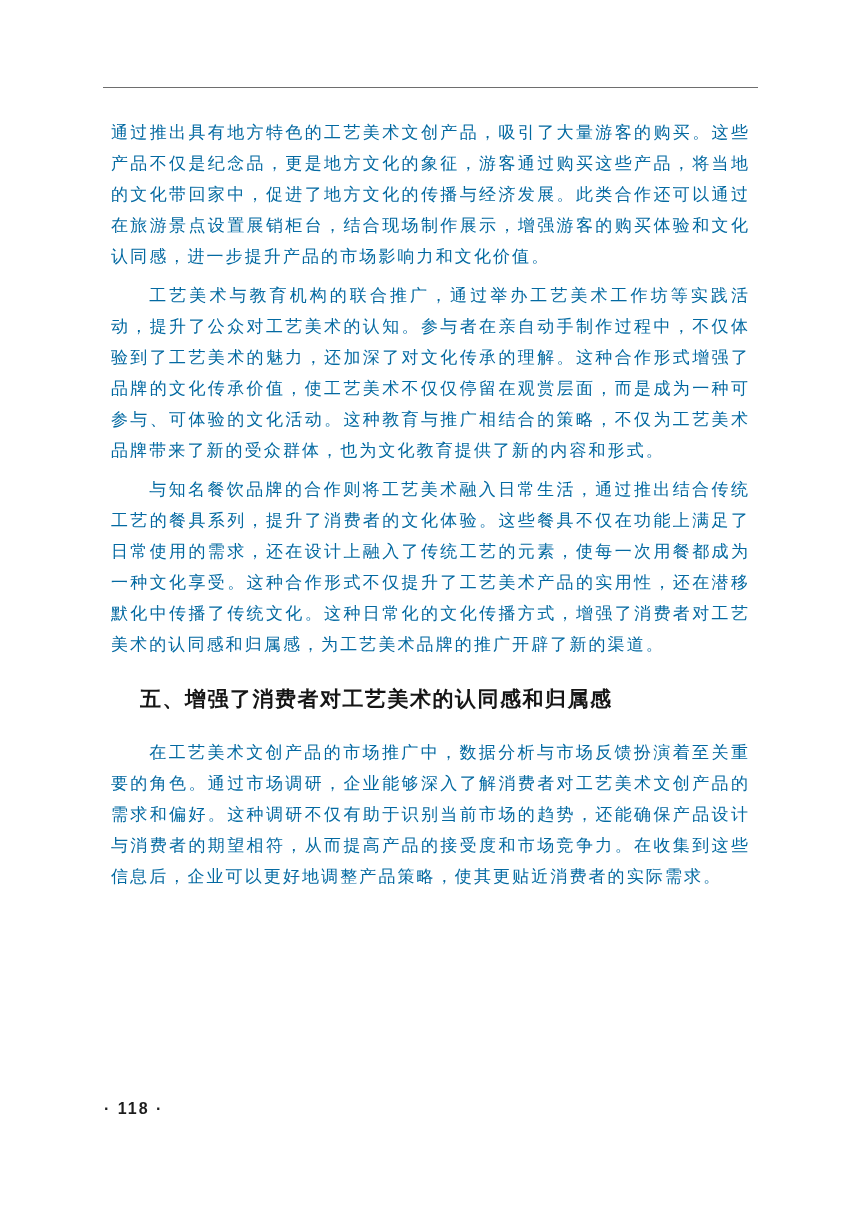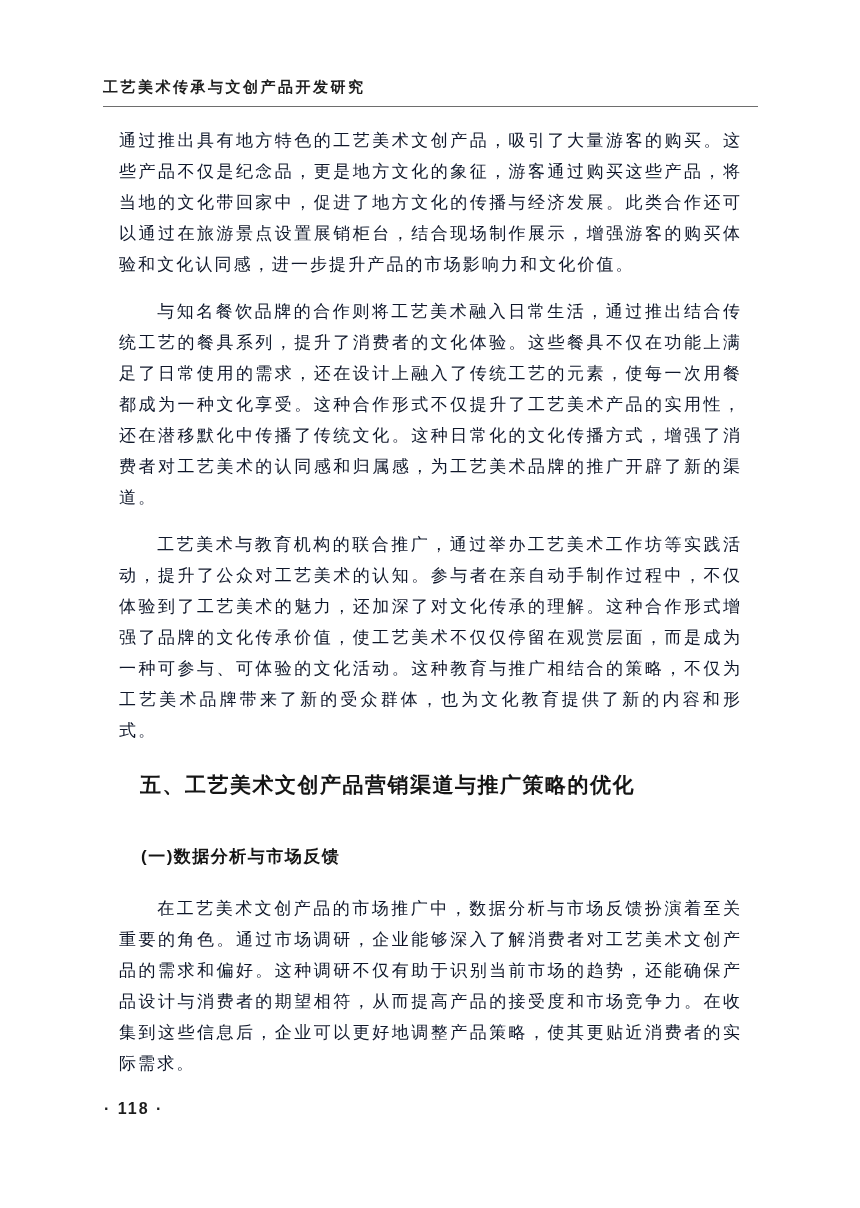--- a/index.html
+++ b/index.html
@@ -35,27 +35,27 @@
     border-top: 1.5px solid #6e6e6e;
   }
   .page-body {
     position: absolute;
     left: 103px;
     top: 109px;
     width: 655px;
     font-family: "Liberation Serif", "DejaVu Serif", serif;
   }
   .body-par {
-    margin: 16px;
+    margin: 8px;
     font-size: 17px;
     line-height: 31px;
     letter-spacing: 2.1px;
     text-align: justify;
     text-justify: inter-ideograph;
-    color: #0f172a;
+    color: #0369a1;
   }
   .body-par.indent {
     text-indent: 2.25em;
   }
   .section-heading {
     margin: 24px 0 0 0;
     padding-left: 37px;
     font-family: "Liberation Sans", "DejaVu Sans", sans-serif;
     font-weight: bold;
     font-size: 21px;
@@ -87,35 +87,33 @@
     color: #1d1d1d;
     white-space: nowrap;
   }
 </style>
 </head>
 <body>
 
 <div class="page">
 
   <header class="running-header">
-    <div class="running-title">工艺美术传承与文创产品开发研究</div>
     <div class="header-rule"></div>
   </header>
 
   <main class="page-body">
 
     <p class="body-par">通过推出具有地方特色的工艺美术文创产品，吸引了大量游客的购买。这些产品不仅是纪念品，更是地方文化的象征，游客通过购买这些产品，将当地的文化带回家中，促进了地方文化的传播与经济发展。此类合作还可以通过在旅游景点设置展销柜台，结合现场制作展示，增强游客的购买体验和文化认同感，进一步提升产品的市场影响力和文化价值。</p>
 
+    <p class="body-par indent">工艺美术与教育机构的联合推广，通过举办工艺美术工作坊等实践活动，提升了公众对工艺美术的认知。参与者在亲自动手制作过程中，不仅体验到了工艺美术的魅力，还加深了对文化传承的理解。这种合作形式增强了品牌的文化传承价值，使工艺美术不仅仅停留在观赏层面，而是成为一种可参与、可体验的文化活动。这种教育与推广相结合的策略，不仅为工艺美术品牌带来了新的受众群体，也为文化教育提供了新的内容和形式。</p>
+
     <p class="body-par indent">与知名餐饮品牌的合作则将工艺美术融入日常生活，通过推出结合传统工艺的餐具系列，提升了消费者的文化体验。这些餐具不仅在功能上满足了日常使用的需求，还在设计上融入了传统工艺的元素，使每一次用餐都成为一种文化享受。这种合作形式不仅提升了工艺美术产品的实用性，还在潜移默化中传播了传统文化。这种日常化的文化传播方式，增强了消费者对工艺美术的认同感和归属感，为工艺美术品牌的推广开辟了新的渠道。</p>
 
-    <p class="body-par indent">工艺美术与教育机构的联合推广，通过举办工艺美术工作坊等实践活动，提升了公众对工艺美术的认知。参与者在亲自动手制作过程中，不仅体验到了工艺美术的魅力，还加深了对文化传承的理解。这种合作形式增强了品牌的文化传承价值，使工艺美术不仅仅停留在观赏层面，而是成为一种可参与、可体验的文化活动。这种教育与推广相结合的策略，不仅为工艺美术品牌带来了新的受众群体，也为文化教育提供了新的内容和形式。</p>
+    <h2 class="section-heading">五、增强了消费者对工艺美术的认同感和归属感</h2>
 
-    <h2 class="section-heading">五、工艺美术文创产品营销渠道与推广策略的优化</h2>
-
-    <h3 class="subsection-heading">(一)数据分析与市场反馈</h3>
 
     <p class="body-par indent after-subheading">在工艺美术文创产品的市场推广中，数据分析与市场反馈扮演着至关重要的角色。通过市场调研，企业能够深入了解消费者对工艺美术文创产品的需求和偏好。这种调研不仅有助于识别当前市场的趋势，还能确保产品设计与消费者的期望相符，从而提高产品的接受度和市场竞争力。在收集到这些信息后，企业可以更好地调整产品策略，使其更贴近消费者的实际需求。</p>
 
 
   </main>
 
   <footer>
     <div class="page-number">· 118 ·</div>
   </footer>
 

